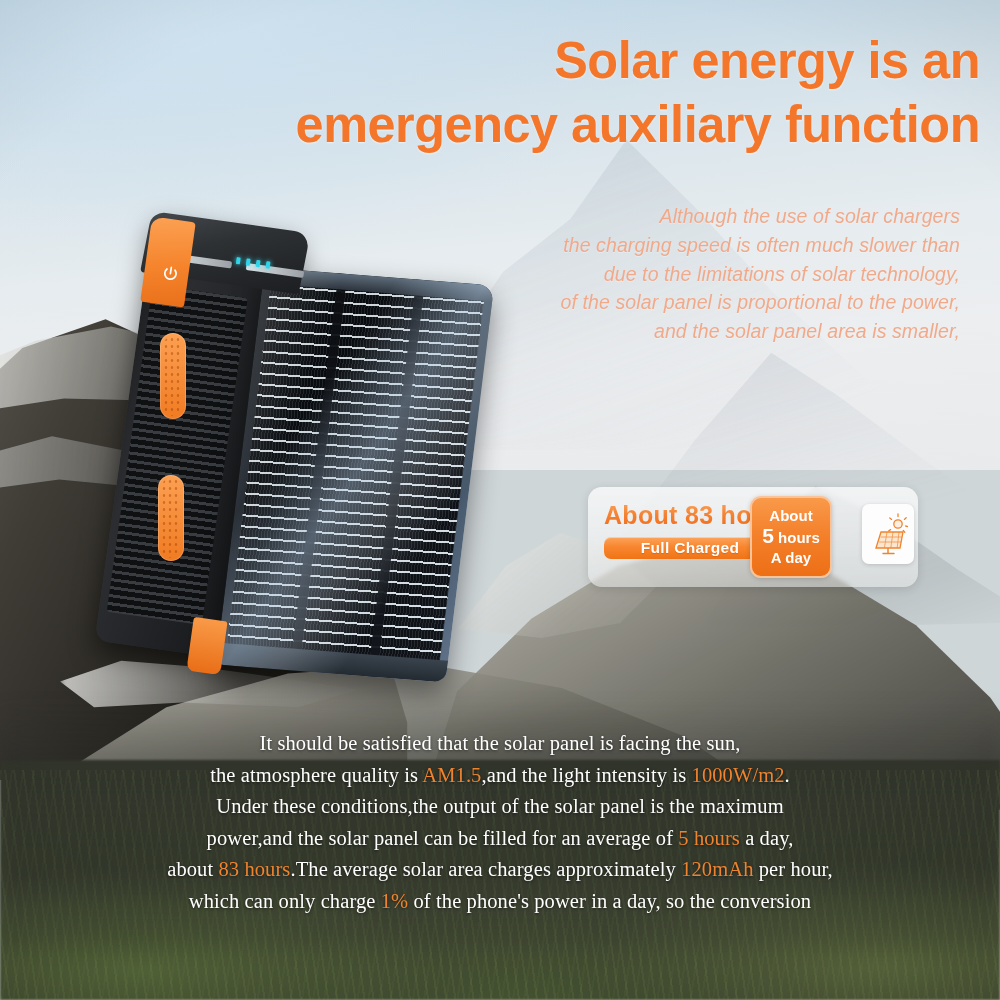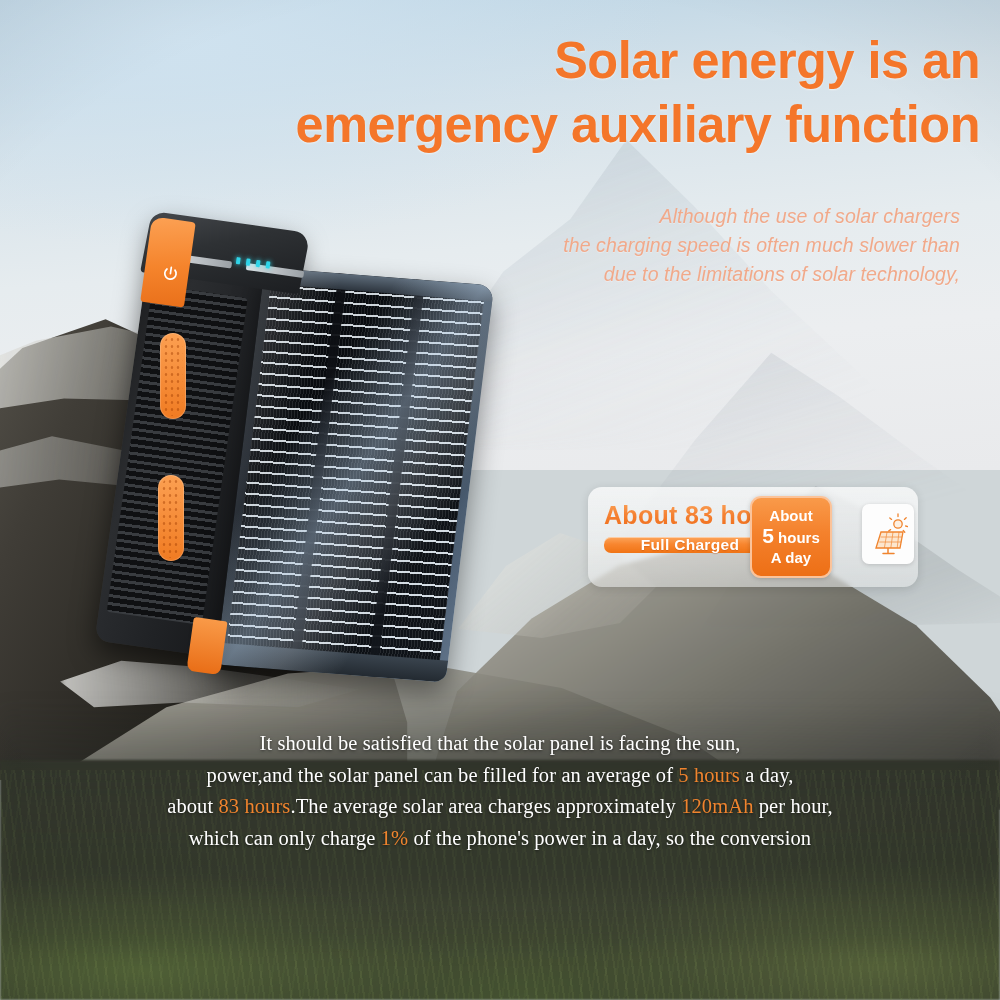--- a/index.html
+++ b/index.html
@@ -155,21 +155,21 @@
   .card-hours {
     font-size:25px; font-weight:bold; letter-spacing:.3px;
     background:linear-gradient(180deg,#FBA860 0%, #F58233 48%, #EE6A16 100%);
     -webkit-background-clip:text; background-clip:text; color:transparent;
     line-height:30px;
   }
   .battery {
     position:relative; margin-top:7px; width:186px; height:30px;
   }
   .battery-body {
-    position:absolute; left:0; top:0; width:172px; height:16px;
+    position:absolute; left:0; top:0; width:172px; height:22px;
     border-radius:7px;
     background:linear-gradient(180deg,#FCA55B 0%, #F8862F 45%, #F07415 100%);
     box-shadow:inset 0 1px 0 rgba(255,255,255,.45);
     display:flex; align-items:center; justify-content:center;
   }
   .battery-label {
     color:#fff; font-size:15.5px; font-weight:bold; letter-spacing:.3px;
     text-shadow:0 1px 1px rgba(180,70,0,.35);
   }
   .battery-cap {
@@ -385,20 +385,22 @@
 
   <div class="headline">
     <span>Solar energy is an</span>
     <span class="l2">emergency auxiliary function</span>
   </div>
 
   <div class="intro" id="intro">
       <span>Although the use of solar chargers</span>
       <span>the charging speed is often much slower than</span>
       <span>due to the limitations of solar technology,</span>
+      <span>of the solar panel is proportional to the power,</span>
+      <span>and the solar panel area is smaller,</span>
     </div>
 
   <div class="info-card">
     <div class="card-left">
       <div class="card-hours">About 83 hours</div>
       <div class="battery">
         <div class="battery-body">
           <span class="battery-label">Full Charged</span>
         </div>
         <div class="battery-cap"></div>
@@ -434,18 +436,20 @@
           </g>
           <path d="M20 36 V41" stroke="#F0842E" stroke-width="1.5"></path>
           <path d="M15 41.4 H26" stroke="#F0842E" stroke-width="1.5" stroke-linecap="round"></path>
         </g>
       </svg>
     </div>
   </div>
 
   <div class="outro" id="outro">
       <span class="line"><span>It should be satisfied that the solar panel is facing the sun,</span></span>
+      <span class="line"><span>the atmosphere quality is </span><span class="hl">AM1.5</span><span>,and the light intensity is </span><span class="hl">1000W/m2</span><span>.</span></span>
+      <span class="line"><span>Under these conditions,the output of the solar panel is the maximum</span></span>
       <span class="line"><span>power,and the solar panel can be filled for an average of </span><span class="hl">5 hours</span><span> a day,</span></span>
       <span class="line"><span>about </span><span class="hl">83 hours</span><span>.The average solar area charges approximately </span><span class="hl">120mAh</span><span> per hour,</span></span>
       <span class="line"><span>which can only charge </span><span class="hl">1%</span><span> of the phone's power in a day, so the conversion</span></span>
     </div>
 
 </div>
 
 </body></html>

